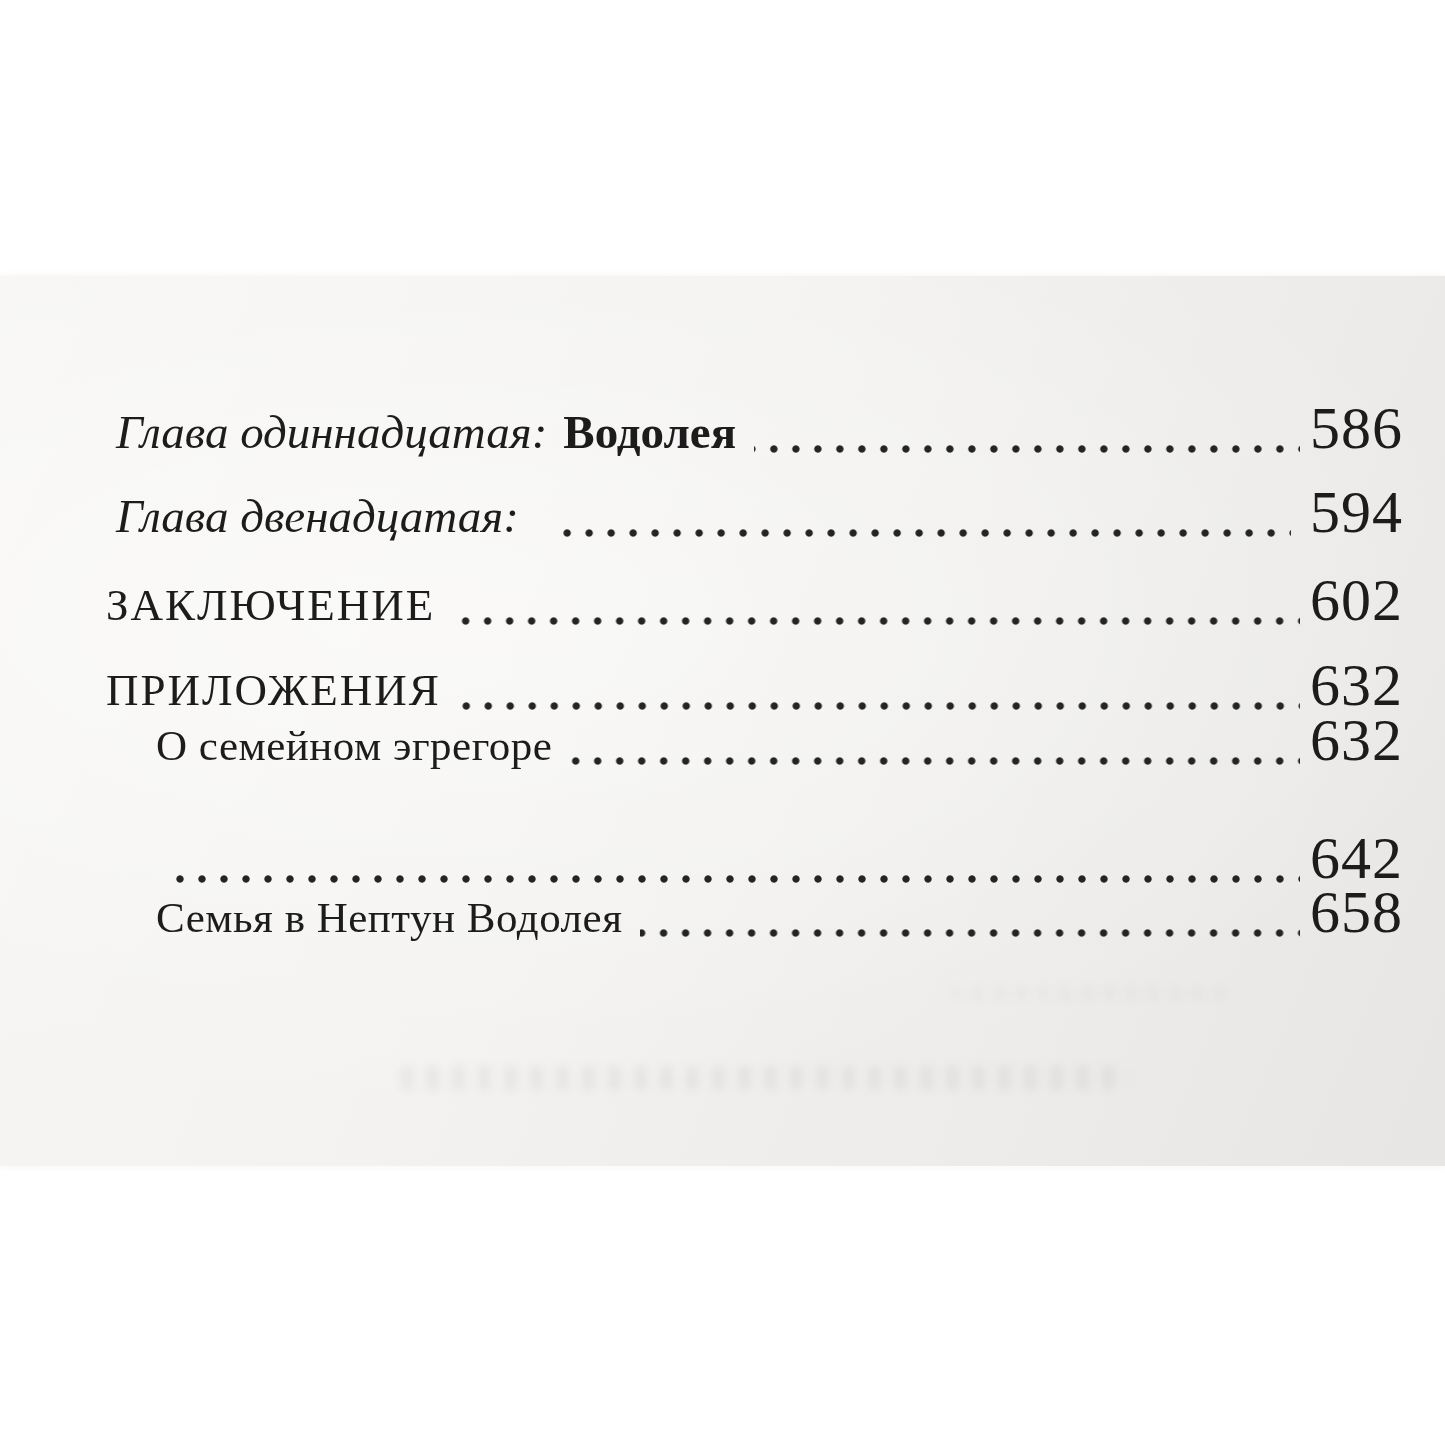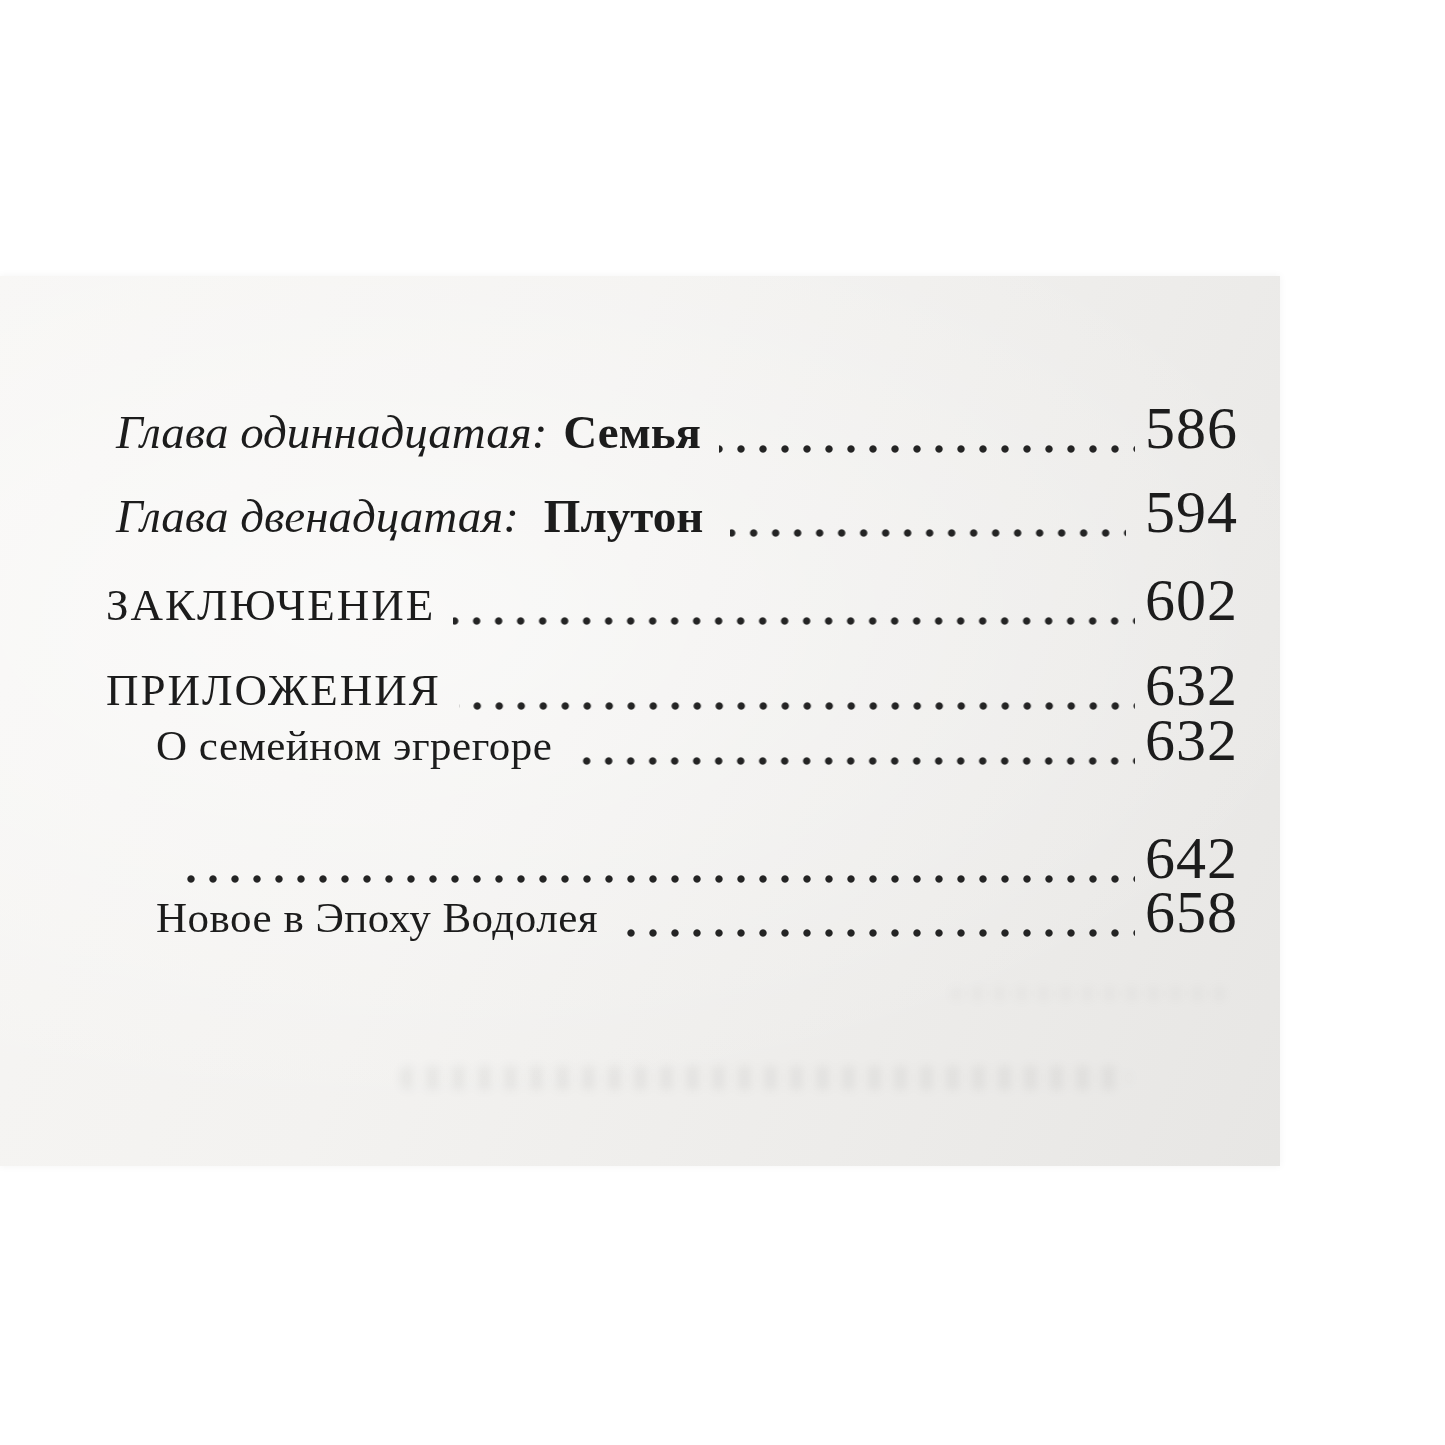--- a/index.html
+++ b/index.html
@@ -12,21 +12,21 @@
     background: #ffffff;
     position: relative;
     overflow: hidden;
     font-family: "Liberation Serif", "DejaVu Serif", serif;
   }
   
   .page {
     position: absolute;
     left: 0;
     top: 276px;
-    width: 1280px;
+    width: 1445px;
     height: 890px;
     background:
       radial-gradient(130% 95% at 28% 38%, rgba(255,255,255,0.55), rgba(255,255,255,0) 60%),
       linear-gradient(112deg, #f7f6f4 0%, #f3f2f0 40%, #edecea 72%, #e7e6e4 100%);
     box-shadow: 0 0 8px rgba(0,0,0,0.05);
   }
   .toc {
     position: absolute;
     inset: 0;
     color: #1c1c1c;
@@ -96,28 +96,27 @@
   }
 </style>
 </head>
 <body>
 
 <div class="page">
   <div class="toc">
 
     <div class="row chapter r0">
       <span class="prefix">Глава одиннадцатая:</span>
-      <span class="title">Семья</span>
+      <span class="title">Водолея</span>
       <span class="leader"></span>
       <span class="pagenum">586</span>
     </div>
 
     <div class="row chapter r1">
       <span class="prefix">Глава двенадцатая:</span>
-      <span class="title">Плутон</span>
       <span class="leader"></span>
       <span class="pagenum">594</span>
     </div>
 
     <div class="row section r2">
       <span class="label">ЗАКЛЮЧЕНИЕ</span>
       <span class="leader"></span>
       <span class="pagenum">602</span>
     </div>
 
@@ -133,21 +132,21 @@
       <span class="pagenum">632</span>
     </div>
 
 
     <div class="row sub r6">
       <span class="leader"></span>
       <span class="pagenum">642</span>
     </div>
 
     <div class="row sub r7">
-      <span class="label">Новое в Эпоху Водолея</span>
+      <span class="label">Семья в Нептун Водолея</span>
       <span class="leader"></span>
       <span class="pagenum">658</span>
     </div>
 
   </div>
 
   <div class="ghost ghost-1"></div>
   <div class="ghost ghost-2"></div>
 </div>
 

